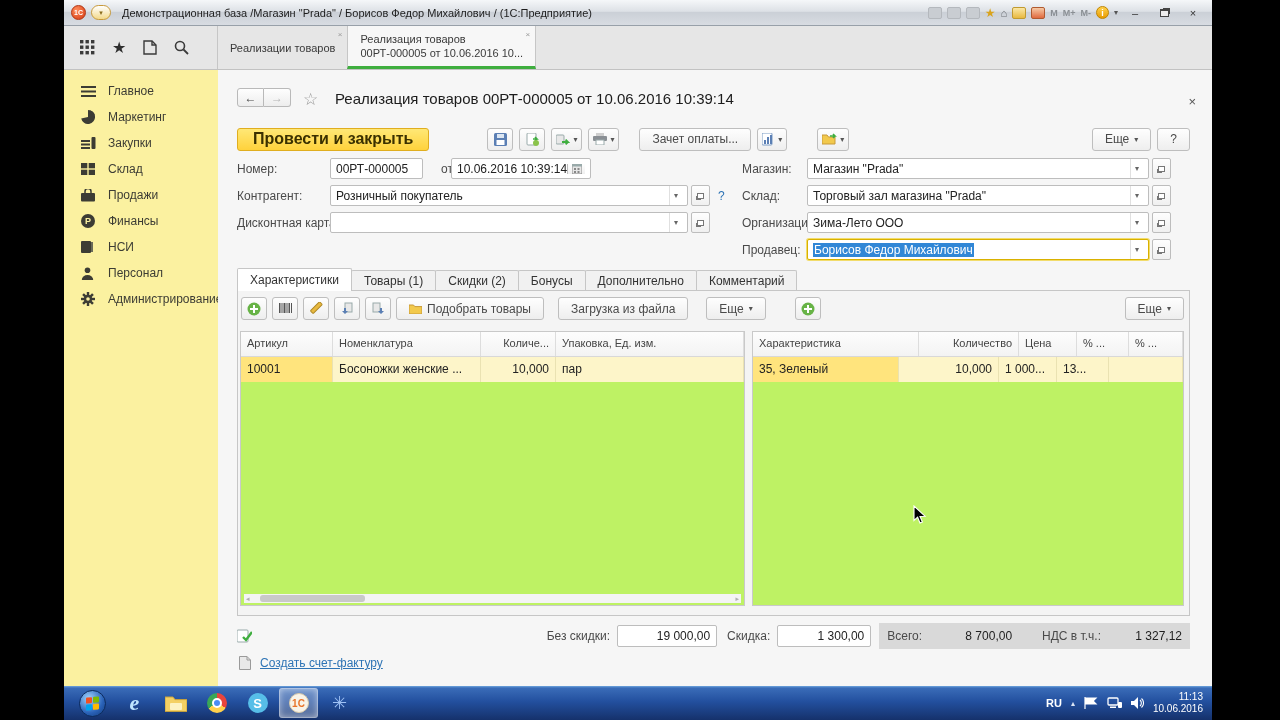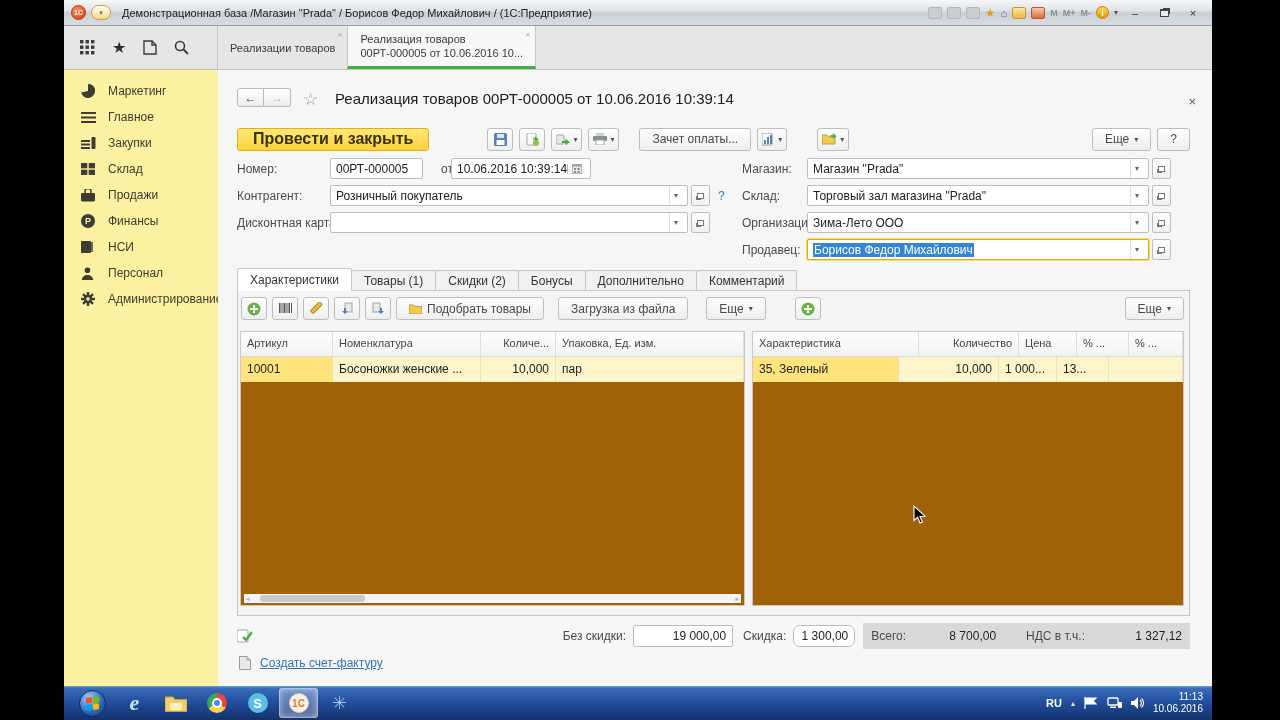--- a/index.html
+++ b/index.html
@@ -96,41 +96,41 @@
   .dtab { height:21px; padding:0 12px; font-size:12px; color:#333; background:#F1F1F1;
     border:1px solid #C6C6C6; border-bottom:none; border-radius:2px 2px 0 0; margin-right:-1px;
     display:flex; align-items:center; }
   .dtab.active { background:#FFFFFF; height:23px; position:relative; z-index:2; }
 
   .panel { position:absolute; top:220px; left:19px; right:22px; height:326px; background:#F4F4F4;
     border:1px solid #C6C6C6; }
   .ptoolbar { position:absolute; top:5px; left:3px; right:5px; height:25px; display:flex;
     align-items:center; gap:5px; }
 
-  .grid { position:absolute; top:40px; bottom:9px; background:#a16207; border:1px solid #C9C9C9; }
+  .grid { position:absolute; top:40px; bottom:9px; background:#bef264; border:1px solid #C9C9C9; }
   .grid.left { left:2px; width:505px; }
   .grid.right { left:514px; right:5px; }
   .thead { display:flex; height:25px; border-bottom:1px solid #D8D8D8; background:linear-gradient(#FDFDFD,#F3F3F3); }
   .th { font-size:11px; color:#444; padding:5px 6px; border-right:1px solid #DDDDDD;
     white-space:nowrap; overflow:hidden; }
   .trow { display:flex; height:25px; background:#FDF5C9; }
   .td { font-size:12px; color:#222; padding:5px 6px; border-right:1px solid #EAE2B2;
     white-space:nowrap; overflow:hidden; }
   .td.selcell { background:#FFE47D; }
   .num { text-align:right; }
   .hscroll { position:absolute; left:3px; right:3px; bottom:2px; height:9px; background:#F4F4F4; }
   .hthumb { position:absolute; left:16px; width:105px; top:1px; height:7px; background:#C9C9C9; border-radius:3px; }
   .harrow { position:absolute; top:1px; font-size:7px; color:#AFAFAF; }
 
   
   .totals { position:absolute; top:553px; left:19px; right:22px; height:26px; display:flex;
     align-items:center; font-size:12px; color:#4a4a4a; }
   .tot-input { width:100px; height:22px; border:1px solid #BDBDBD; border-radius:2px; background:#fff;
     display:flex; align-items:center; justify-content:flex-end; padding:0 6px; color:#222; margin:0 10px 0 7px; }
-  .tot-input.small { width:62px; margin-right:0;border-radius:7px; }
+  .tot-input.small { width:94px; margin-right:0; }
   .graybar { margin-left:8px; flex:1; height:26px; background:#D9D9D9; display:flex;
     align-items:center; padding:0 8px; gap:6px; }
   .graybar .gv { text-align:right; color:#222; }
   .invoice-row { position:absolute; top:586px; left:21px; display:flex; align-items:center; gap:9px; }
   .link { font-size:12px; color:#2E74B5; text-decoration:underline; }
 
   
   .taskbar { position:absolute; left:0; right:0; bottom:0; height:34px;
     background:linear-gradient(180deg,#6FA6DE 0%,#3A6CB8 6%,#23509F 45%,#15316B 100%);
     display:flex; align-items:center; padding:0 3px; }
@@ -226,38 +226,38 @@
       <span class="tab-line">00РТ-000005 от 10.06.2016 10...</span>
       <span class="tab-x">×</span>
     </div>
   </div>
 
   <div class="main">
 
     <div class="sidebar">
       <div class="side-item">
         <span class="side-ico">
-            <svg width="14" height="14" viewBox="0 0 14 14">
-              <path d="M7 7 V0 A7 7 0 1 1 0.2 8.5 z" fill="#3c3c34"></path>
-              <path d="M8.5 5.5 V0.2 A7 7 0 0 1 13.8 5.5 z" fill="#3c3c34"></path>
-            </svg>
-          </span>
-        <span>Маркетинг</span>
-      </div>
-      <div class="side-item">
-        <span class="side-ico">
             <svg width="15" height="11" viewBox="0 0 15 11">
               <g fill="#3c3c34">
                 <rect y="0" width="15" height="2"></rect>
                 <rect y="4.5" width="15" height="2"></rect>
                 <rect y="9" width="15" height="2"></rect>
               </g>
             </svg>
           </span>
         <span>Главное</span>
+      </div>
+      <div class="side-item">
+        <span class="side-ico">
+            <svg width="14" height="14" viewBox="0 0 14 14">
+              <path d="M7 7 V0 A7 7 0 1 1 0.2 8.5 z" fill="#3c3c34"></path>
+              <path d="M8.5 5.5 V0.2 A7 7 0 0 1 13.8 5.5 z" fill="#3c3c34"></path>
+            </svg>
+          </span>
+        <span>Маркетинг</span>
       </div>
       <div class="side-item">
         <span class="side-ico">
             <svg width="15" height="13" viewBox="0 0 15 13">
               <g fill="#3c3c34">
                 <rect x="0" y="3" width="9" height="2"></rect>
                 <rect x="0" y="6.5" width="9" height="2"></rect>
                 <rect x="0" y="10" width="9" height="2"></rect>
                 <rect x="10.5" y="0" width="4" height="12" rx="1"></rect>
               </g>

